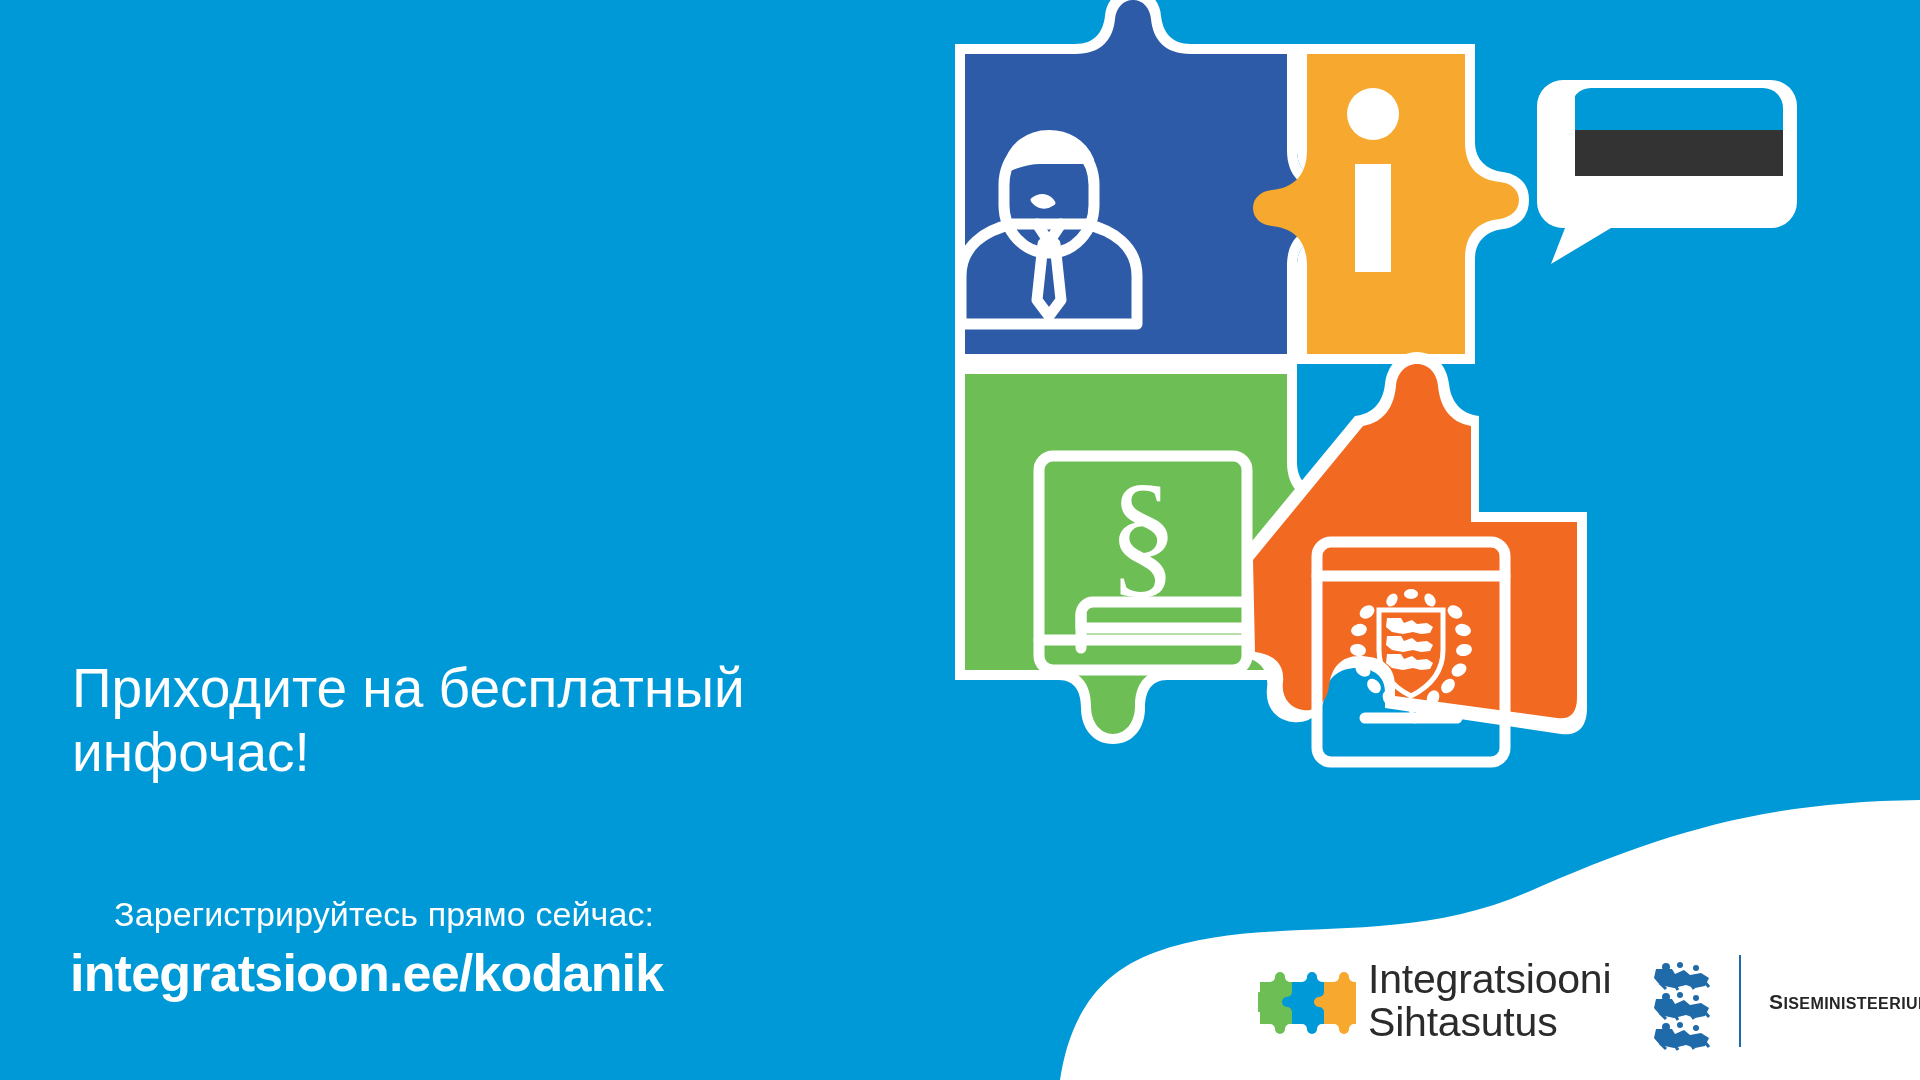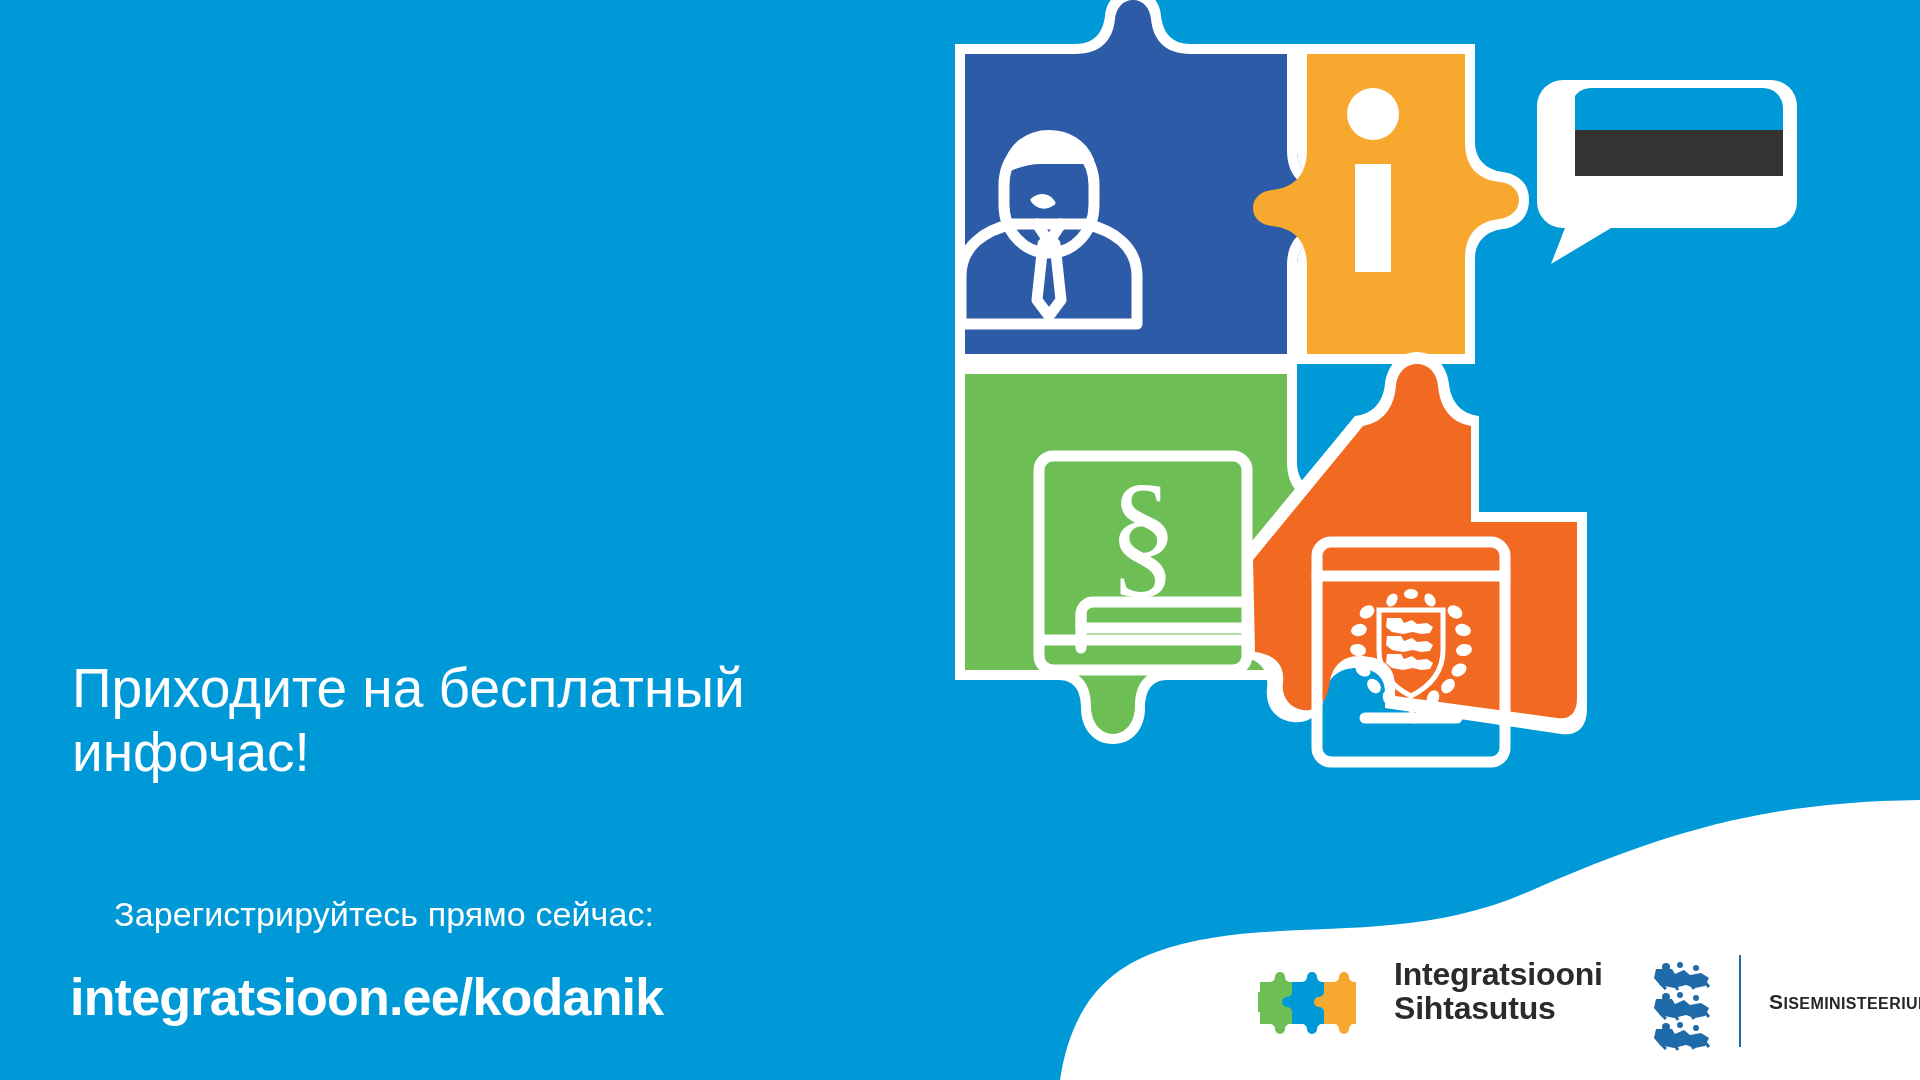--- a/index.html
+++ b/index.html
@@ -40,36 +40,35 @@
     letter-spacing:0.1px;
     margin-left:42px;
   }
   .reg-url {
     position:absolute;
     left:70px; top:943px;
     color:#ffffff;
     font-size:52px;
     font-weight:700;
     letter-spacing:-0.8px;
-    margin-top:24px;
   }
 
   
   #blob { position:absolute; left:1060px; top:800px; width:860px; height:280px; }
 
   
   #puzzle { position:absolute; left:955px; top:-8px; width:975px; height:880px; }
 
   
   .logo-ifs { position:absolute; left:1258px; top:962px; width:320px; height:86px; }
   .logo-ifs .pz { position:absolute; left:0; top:8px; }
   .logo-ifs .txt {
     position:absolute; left:110px; top:-4px;
-    color:#2b2b2b; font-size:32px; line-height:1.06;
-    font-weight:700; letter-spacing:-0.2px;margin-left:26px;
+    color:#2b2b2b; font-size:41px; line-height:1.06;
+    font-weight:400; letter-spacing:-0.2px;
   }
   .logo-sm { position:absolute; left:1652px; top:955px; width:270px; height:100px; }
   .logo-sm .lions { position:absolute; left:0; top:4px; }
   .logo-sm .rule {
     position:absolute; left:87px; top:0; width:2px; height:92px;
     background:#1f6aa8;
   }
   .logo-sm .txt {
     position:absolute; left:117px; top:35px;
     color:#262626; font-size:21px; font-weight:700;

